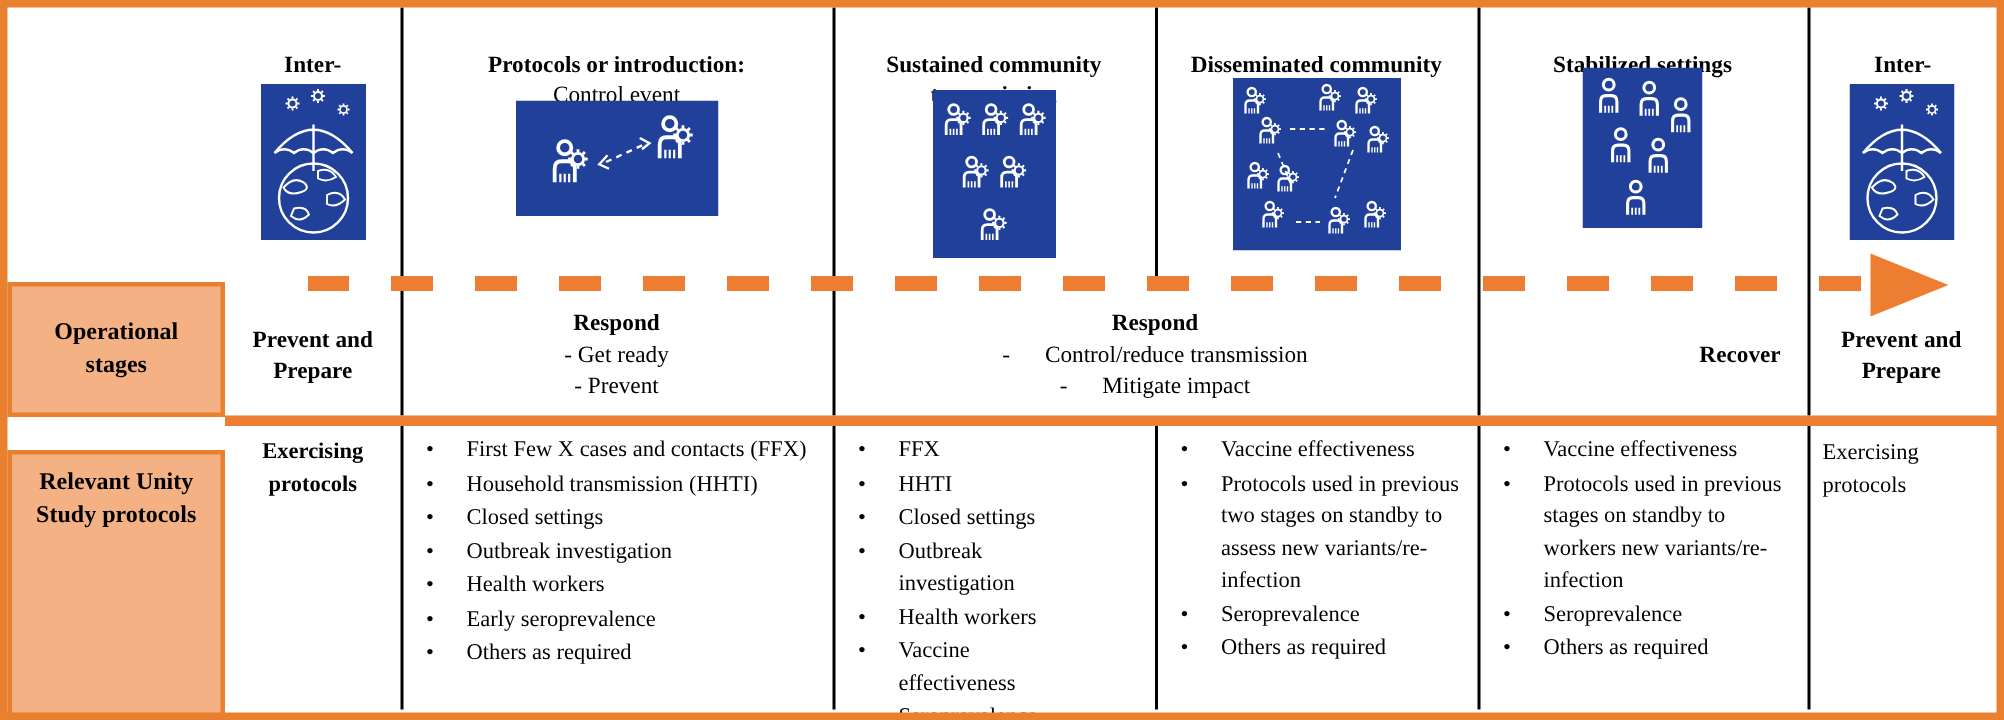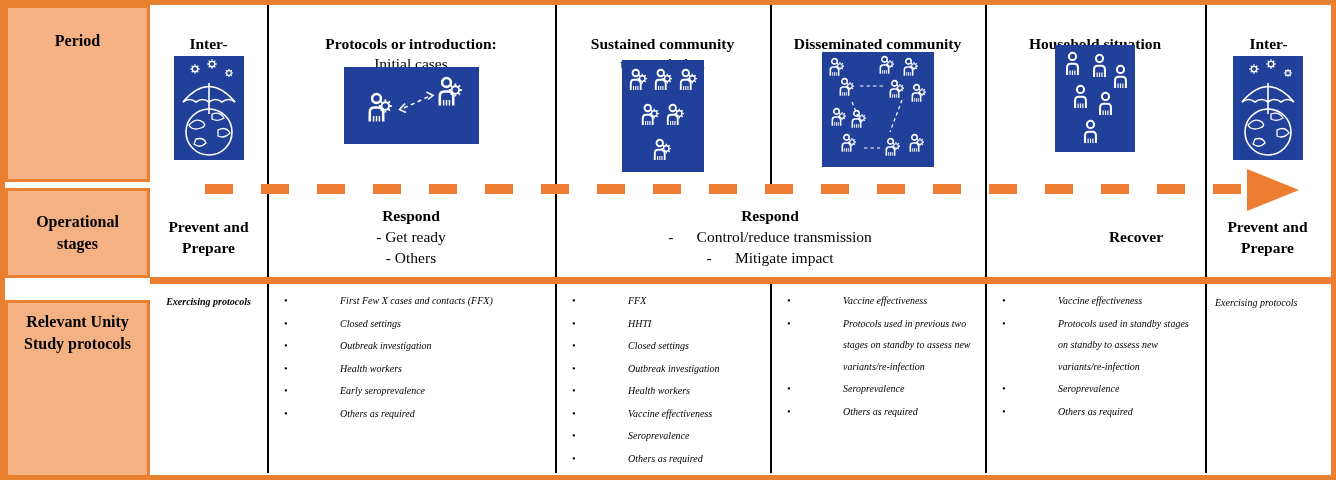--- a/index.html
+++ b/index.html
@@ -48,25 +48,25 @@
 
   
   .stage {
     position:absolute; top:196px; height:81px; display:flex; flex-direction:column;
     justify-content:center; align-items:center; text-align:center;
     font-size:15.5px; line-height:21px;
   }
   .stage .t { font-weight:bold; }
 
   
-  .proto { position:absolute; top:286px; height:187px; box-sizing:border-box; font-size:10px; line-height:21.5px;font-style:italic; }
+  .proto { position:absolute; top:286px; height:187px; box-sizing:border-box; font-size:15px; line-height:21.5px; }
   .proto.center { text-align:center; font-weight:bold; padding-top:5px; }
   .proto.plain { padding:6px 8px 0 10px; }
   ul.blist { list-style:none; margin:4px 0 0 0; padding:0; }
-  ul.blist li { position:relative; padding-left:73px; padding-right:6px; margin-bottom:1px; }
+  ul.blist li { position:relative; padding-left:44px; padding-right:6px; margin-bottom:1px; }
   ul.blist li::before { content:"\2022"; position:absolute; left:17px; }
 </style>
 </head>
 <body>
 
 <div class="canvas">
 
   <svg width="0" height="0" style="position:absolute" aria-hidden="true">
     <defs>
       <g id="sym-person" fill="none" stroke="#fff">
@@ -78,21 +78,20 @@
         <circle r="1.8" stroke-width="0.9"></circle>
         <path d="M2.1 0 H3.1 M-2.1 0 H-3.1 M0 2.1 V3.1 M0 -2.1 V-3.1 M1.5 1.5 L2.2 2.2 M-1.5 1.5 L-2.2 2.2 M1.5 -1.5 L2.2 -2.2 M-1.5 -1.5 L-2.2 -2.2" stroke-width="0.9"></path>
       </g>
       <g id="sym-pv">
         <use href="#sym-person"></use>
         <use href="#sym-virus" transform="translate(9.2,6.2)"></use>
       </g>
     </defs>
   </svg>
 
-  <div class="olabel period">Period</div>
   <div class="olabel stages">
       <span>Operational stages</span>
     </div>
   <div class="olabel protocols">Relevant Unity Study protocols</div>
 
   <div class="vline vl-a" style="left:267px"></div>
   <div class="vline vl-a" style="left:555px"></div>
   <div class="vline vl-b" style="left:770px"></div>
   <div class="vline vl-a" style="left:985px"></div>
   <div class="vline vl-a" style="left:1205px"></div>
@@ -101,24 +100,24 @@
   <div class="vline vl-c" style="left:770px"></div>
   <div class="vline vl-c" style="left:985px"></div>
   <div class="vline vl-c" style="left:1205px"></div>
 
   <div class="hline"></div>
   <div class="dashline"></div>
   <div class="ahead"></div>
 
   <div class="hdr" style="left:150px;width:117px"><span class="t">Inter-
 pandemic</span></div>
-  <div class="hdr" style="left:272px;width:278px"><span class="t">Protocols or introduction:</span><br><span>Initial cases</span></div>
+  <div class="hdr" style="left:272px;width:278px"><span class="t">Protocols or introduction:</span><br><span>Control event</span></div>
   <div class="hdr" style="left:775px;width:205px"><span class="t">Disseminated community transmission</span></div>
   <div class="hdr" style="left:560px;width:205px"><span class="t">Sustained community transmission</span></div>
-  <div class="hdr" style="left:990px;width:210px"><span class="t">Household situation</span></div>
+  <div class="hdr" style="left:990px;width:210px"><span class="t">Stabilized settings</span></div>
   <div class="hdr" style="left:1207px;width:123px"><span class="t">Inter-
 pandemic</span></div>
 
   <svg class="icon" style="left:174px;top:56px" width="70" height="104" viewBox="0 0 70 104">
     <rect width="70" height="104" fill="var(--blue)"></rect>
     <use href="#sym-virus" transform="translate(21,13) scale(1.5)"></use>
     <use href="#sym-virus" transform="translate(38,8) scale(1.5)"></use>
     <use href="#sym-virus" transform="translate(55,17) scale(1.3)"></use>
     <g fill="none" stroke="#fff" stroke-width="1.6">
       <path d="M9 46 Q35 15 61 46"></path>
@@ -204,39 +203,40 @@
       <path d="M22 83 Q30 81 32 87 Q26 93 20 88 Z"></path>
     </g>
   </svg>
 
   <div class="stage" style="left:150px;width:117px">
     <div class="t">Prevent and Prepare</div>
   </div>
   <div class="stage" style="left:267px;width:288px">
     <div class="t">Respond</div>
     <div>- Get ready</div>
-    <div>- Others</div>
+    <div>- Prevent</div>
   </div>
   <div class="stage" style="left:555px;width:430px">
     <div class="t">Respond</div>
     <div>-&nbsp;&nbsp;&nbsp;&nbsp;&nbsp;&nbsp;Control/reduce transmission</div>
     <div>-&nbsp;&nbsp;&nbsp;&nbsp;&nbsp;&nbsp;Mitigate impact</div>
   </div>
-  <div class="stage" style="left:1009px;width:254px">
+  <div class="stage" style="left:1033px;width:254px">
     <div class="t">Recover</div>
   </div>
   <div class="stage" style="left:1205px;width:125px">
     <div class="t">Prevent and Prepare</div>
   </div>
 
   <div class="proto center" style="left:150px;width:117px">Exercising protocols</div>
 
   <div class="proto" style="left:267px;width:288px">
     <ul class="blist">
       <li>First Few X cases and contacts (FFX)</li>
+      <li>Household transmission (HHTI)</li>
       <li>Closed settings</li>
       <li>Outbreak investigation</li>
       <li>Health workers</li>
       <li>Early seroprevalence</li>
       <li>Others as required</li>
     </ul>
   </div>
 
   <div class="proto" style="left:555px;width:177px">
     <ul class="blist">
@@ -256,21 +256,21 @@
       <li>Vaccine effectiveness</li>
       <li>Protocols used in previous two stages on standby to assess new variants/re-infection</li>
       <li>Seroprevalence</li>
       <li>Others as required</li>
     </ul>
   </div>
 
   <div class="proto" style="left:985px;width:220px">
     <ul class="blist">
       <li>Vaccine effectiveness</li>
-      <li>Protocols used in standby stages on standby to assess new variants/re-infection</li>
+      <li>Protocols used in previous stages on standby to workers new variants/re-infection</li>
       <li>Seroprevalence</li>
       <li>Others as required</li>
     </ul>
   </div>
 
   <div class="proto plain" style="left:1205px;width:126px">Exercising protocols</div>
 
   <div class="frame"></div>
 </div>
 

